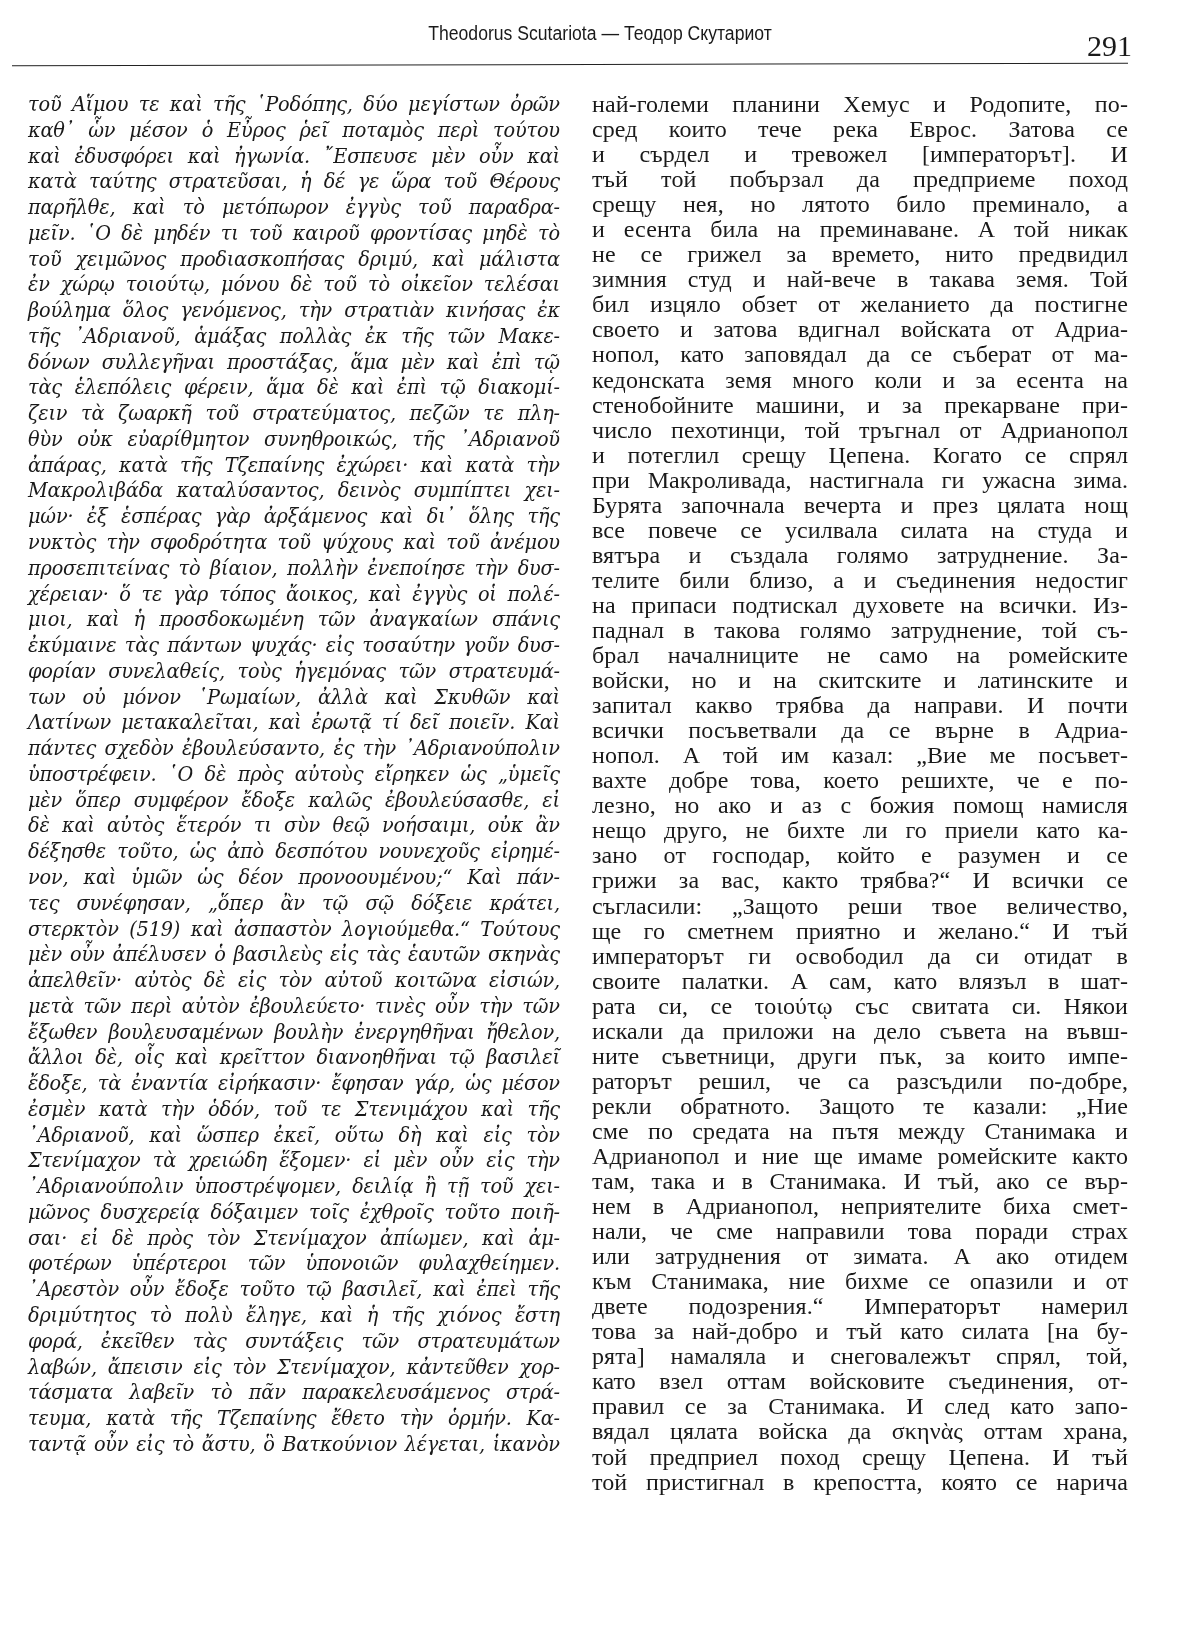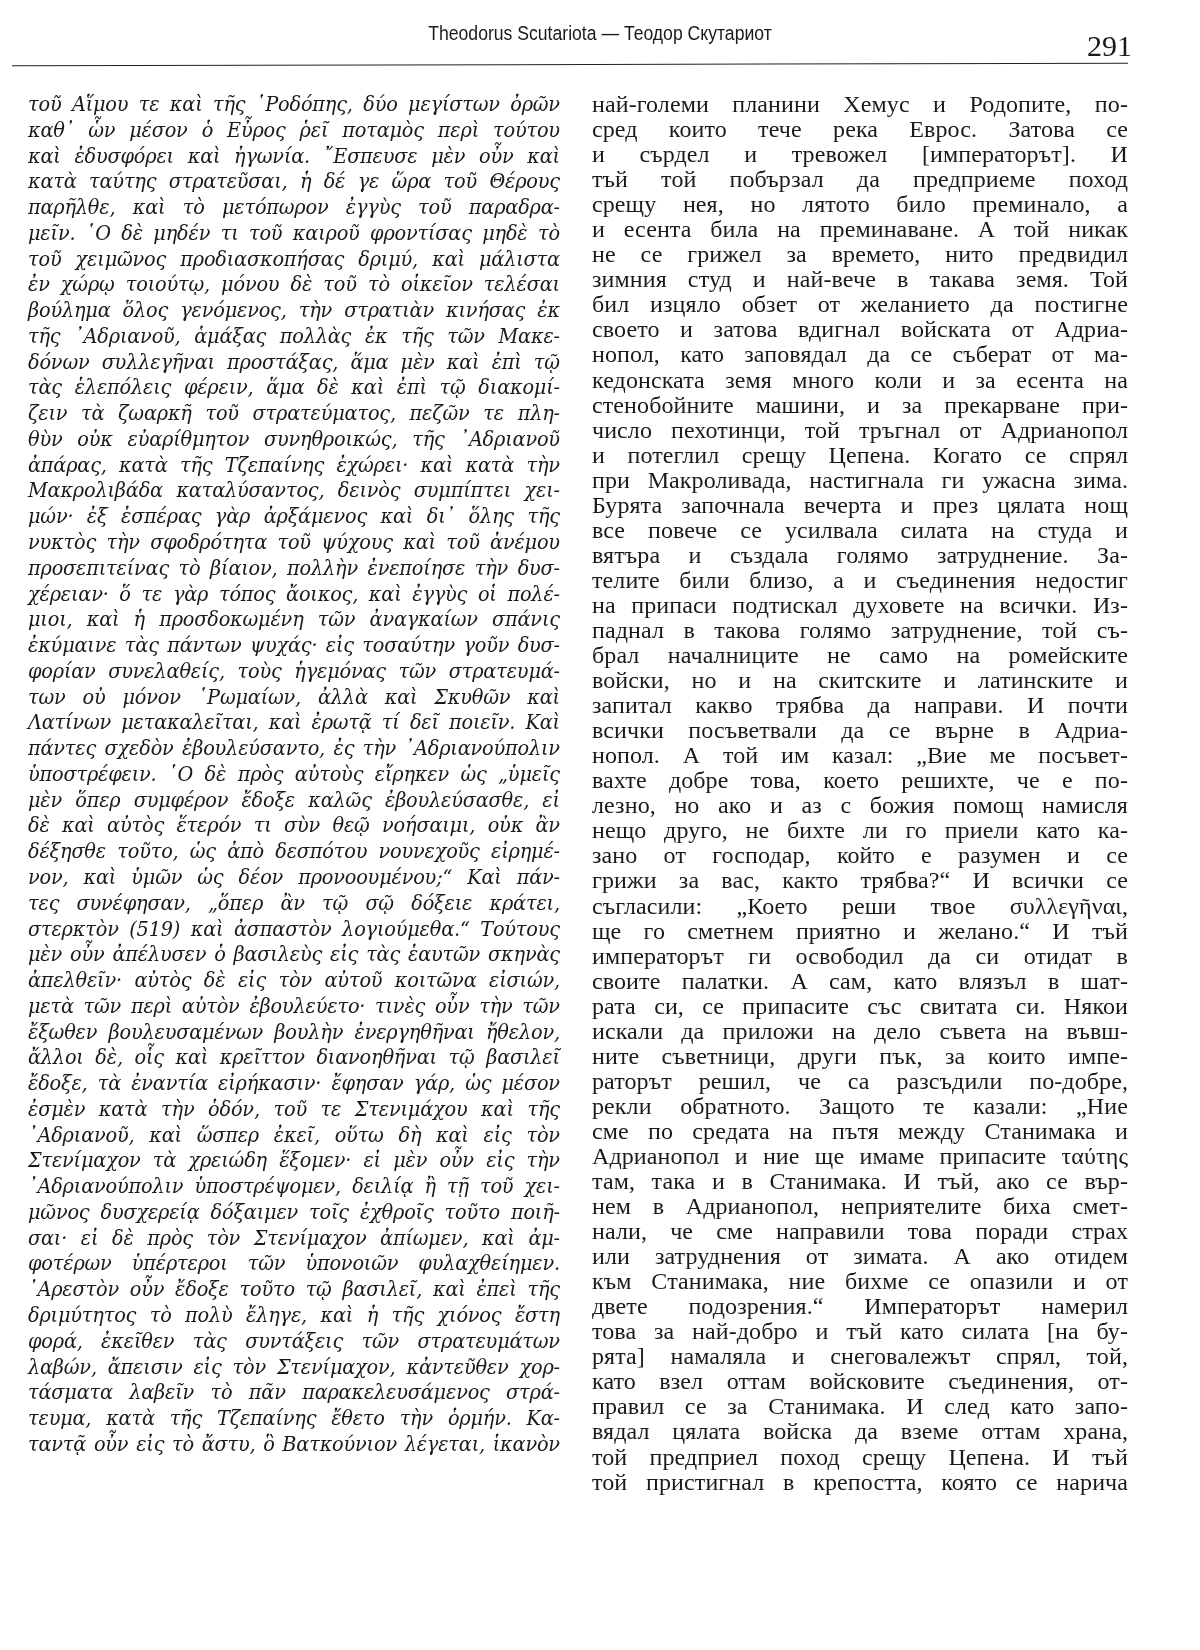--- a/index.html
+++ b/index.html
@@ -107,37 +107,37 @@
     <span class="line" style="height: 25.0517px; line-height: 25.0517px;">брал началниците не само на ромейските</span>
     <span class="line" style="height: 25.0517px; line-height: 25.0517px;">войски, но и на скитските и латинските и</span>
     <span class="line" style="height: 25.0517px; line-height: 25.0517px;">запитал какво трябва да направи. И почти</span>
     <span class="line" style="height: 25.0517px; line-height: 25.0517px;">всички посъветвали да се върне в Адриа-</span>
     <span class="line" style="height: 25.0517px; line-height: 25.0517px;">нопол. А той им казал: „Вие ме посъвет-</span>
     <span class="line" style="height: 25.0517px; line-height: 25.0517px;">вахте добре това, което решихте, че е по-</span>
     <span class="line" style="height: 25.0517px; line-height: 25.0517px;">лезно, но ако и аз с божия помощ намисля</span>
     <span class="line" style="height: 25.0517px; line-height: 25.0517px;">нещо друго, не бихте ли го приели като ка-</span>
     <span class="line" style="height: 25.0517px; line-height: 25.0517px;">зано от господар, който е разумен и се</span>
     <span class="line" style="height: 25.0517px; line-height: 25.0517px;">грижи за вас, както трябва?“ И всички се</span>
-    <span class="line" style="height: 25.0517px; line-height: 25.0517px;">съгласили: „Което реши твое συλλεγῆναι,</span>
+    <span class="line" style="height: 25.0517px; line-height: 25.0517px;">съгласили: „Защото реши твое величество,</span>
     <span class="line" style="height: 25.0517px; line-height: 25.0517px;">ще го сметнем приятно и желано.“ И тъй</span>
     <span class="line" style="height: 25.0517px; line-height: 25.0517px;">императорът ги освободил да си отидат в</span>
     <span class="line" style="height: 25.0517px; line-height: 25.0517px;">своите палатки. А сам, като влязъл в шат-</span>
-    <span class="line" style="height: 25.0517px; line-height: 25.0517px;">рата си, се припасите със свитата си. Някои</span>
+    <span class="line" style="height: 25.0517px; line-height: 25.0517px;">рата си, се τοιούτῳ със свитата си. Някои</span>
     <span class="line" style="height: 25.0517px; line-height: 25.0517px;">искали да приложи на дело съвета на въвш-</span>
     <span class="line" style="height: 25.0517px; line-height: 25.0517px;">ните съветници, други пък, за които импе-</span>
     <span class="line" style="height: 25.0517px; line-height: 25.0517px;">раторът решил, че са разсъдили по-добре,</span>
     <span class="line" style="height: 25.0517px; line-height: 25.0517px;">рекли обратното. Защото те казали: „Ние</span>
     <span class="line" style="height: 25.0517px; line-height: 25.0517px;">сме по средата на пътя между Станимака и</span>
-    <span class="line" style="height: 25.0517px; line-height: 25.0517px;">Адрианопол и ние ще имаме припасите ταύτης</span>
+    <span class="line" style="height: 25.0517px; line-height: 25.0517px;">Адрианопол и ние ще имаме ромейските както</span>
     <span class="line" style="height: 25.0517px; line-height: 25.0517px;">там, така и в Станимака. И тъй, ако се вър-</span>
     <span class="line" style="height: 25.0517px; line-height: 25.0517px;">нем в Адрианопол, неприятелите биха смет-</span>
     <span class="line" style="height: 25.0517px; line-height: 25.0517px;">нали, че сме направили това поради страх</span>
     <span class="line" style="height: 25.0517px; line-height: 25.0517px;">или затруднения от зимата. А ако отидем</span>
     <span class="line" style="height: 25.0517px; line-height: 25.0517px;">към Станимака, ние бихме се опазили и от</span>
     <span class="line" style="height: 25.0517px; line-height: 25.0517px;">двете подозрения.“ Императорът намерил</span>
     <span class="line" style="height: 25.0517px; line-height: 25.0517px;">това за най-добро и тъй като силата [на бу-</span>
     <span class="line" style="height: 25.0517px; line-height: 25.0517px;">рята] намаляла и снеговалежът спрял, той,</span>
     <span class="line" style="height: 25.0517px; line-height: 25.0517px;">като взел оттам войсковите съединения, от-</span>
     <span class="line" style="height: 25.0517px; line-height: 25.0517px;">правил се за Станимака. И след като запо-</span>
-    <span class="line" style="height: 25.0517px; line-height: 25.0517px;">вядал цялата войска да вземе оттам храна,</span>
+    <span class="line" style="height: 25.0517px; line-height: 25.0517px;">вядал цялата войска да σκηνὰς оттам храна,</span>
     <span class="line" style="height: 25.0517px; line-height: 25.0517px;">той предприел поход срещу Цепена. И тъй</span>
     <span class="line" style="height: 25.0517px; line-height: 25.0517px;">той пристигнал в крепостта, която се нарича</span>
   </div>
 
 </body></html>

